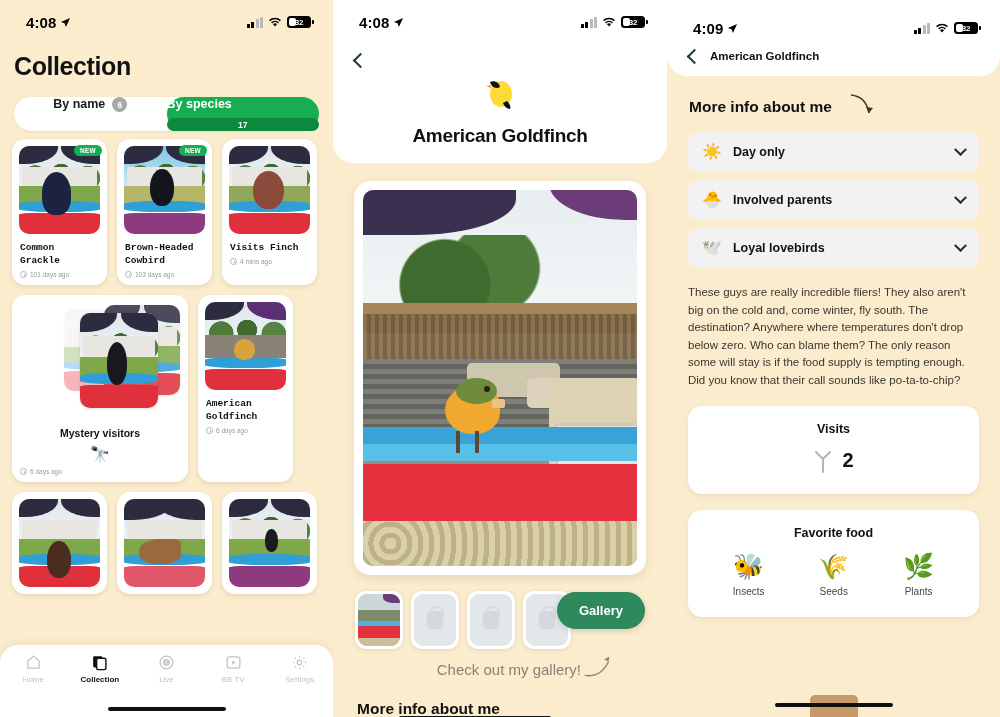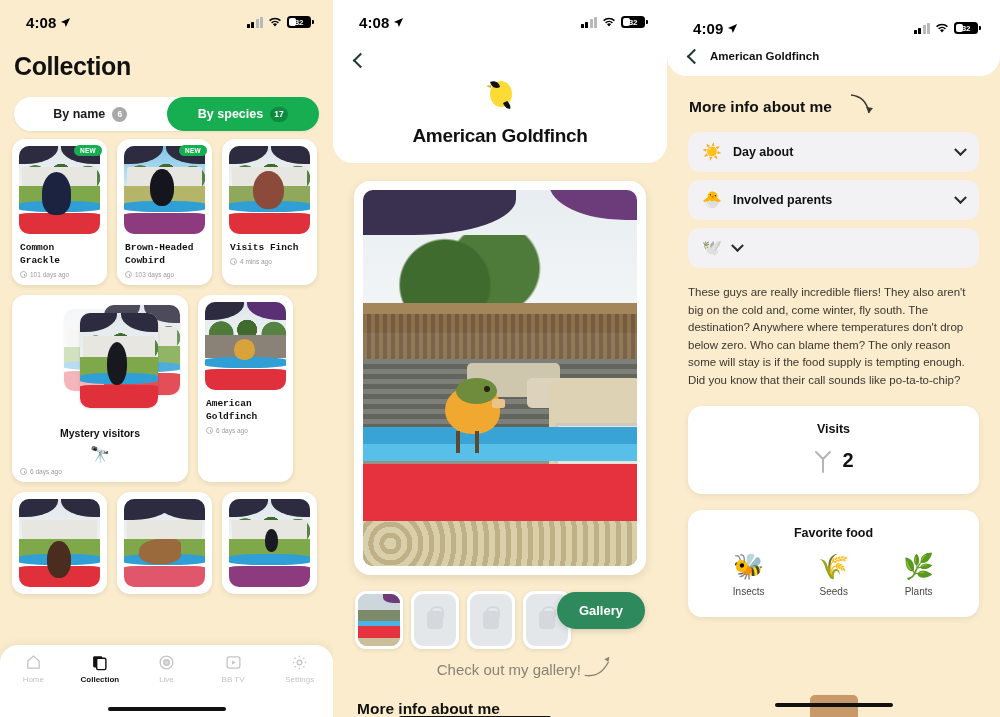--- a/index.html
+++ b/index.html
@@ -24,23 +24,23 @@
   .batt{ position:relative; width:24px; height:12px; border-radius:3.5px; background:#000; display:flex;
          align-items:center; justify-content:center; }
   .batt:after{ content:''; position:absolute; right:-3px; top:4px; width:2px;height:4px;background:#000;border-radius:0 1px 1px 0;}
   .batt span{ font-size:8px; font-weight:700; color:#fff; letter-spacing:-.3px; }
   .batt .fillbox{ position:absolute; left:2px; top:2px; bottom:2px; width:7px; background:#fff; border-radius:2px;}
 
   
   .page-title{ font-size:25px; font-weight:800; color:#111; padding:8px 0 0 14px; letter-spacing:-.4px;}
   .seg{ margin:16px 14px 0 14px; height:34px; background:#fff; border-radius:18px; display:flex;
         box-shadow:0 1px 3px rgba(0,0,0,.07); }
-  .seg-btn{ flex:1; display:flex; align-items:center; justify-content:center; gap:7px;
+  .seg-btn{ flex:1; display:flex; justify-content:center; gap:7px;
             border-radius:18px; font-size:12.5px; font-weight:700; color:#1b1b1b; }
-  .seg-btn.active{ background:#17ad51; color:#fff; }
+  .seg-btn.active{ background:#17ad51; color:#fff;flex-direction:column; }
   .seg-badge{ font-size:8.5px; font-weight:700; min-width:15px; height:15px; border-radius:8px;
               background:#a8a8a8; color:#fff; display:flex; align-items:center; justify-content:center; padding:0 4px;}
   .seg-btn.active .seg-badge{ background:#0d8a3d; }
 
   .grid{ padding:8px 12px 0 12px; }
   .row{ display:flex; gap:10px; margin-bottom:10px; }
   .card{ background:#fff; border-radius:13px; position:relative; box-shadow:0 2px 5px rgba(0,0,0,.09);
          overflow:hidden; }
   .card.small{ width:95px; }
   .thumb{ border-radius:10px; overflow:hidden; position:relative; }
@@ -557,30 +557,31 @@
       <span>More info about me</span>
       <svg class="arrow-dn" viewBox="0 0 30 28">
         <path d="M2 3c10 1 16 7 18 18" stroke="#3a372f" stroke-width="1.5" fill="none"></path>
         <path d="M20 21l4-5 -7 -1z" fill="#3a372f"></path>
       </svg>
     </div>
 
     <div class="acc-list">
       <div class="acc">
         <span class="acc-emoji">☀️</span>
-        <span class="acc-label">Day about</span>
+        <span class="acc-label">Day only</span>
         <span class="cdown"></span>
       </div>
       <div class="acc">
         <span class="acc-emoji">🐣</span>
         <span class="acc-label">Involved parents</span>
         <span class="cdown"></span>
       </div>
       <div class="acc">
         <span class="acc-emoji">🕊️</span>
+        <span class="acc-label">Loyal lovebirds</span>
         <span class="cdown"></span>
       </div>
     </div>
 
     <div class="body-text">These guys are really incredible fliers! They also aren't big on the cold and, come winter, fly south. The destination? Anywhere where temperatures don't drop below zero. Who can blame them? The only reason some will stay is if the food supply is tempting enough. Did you know that their call sounds like po-ta-to-chip?</div>
 
     <div class="white-card">
       <div class="wc-title">Visits</div>
       <div class="visit-row">
         <svg width="20" height="26" viewBox="0 0 20 26">

